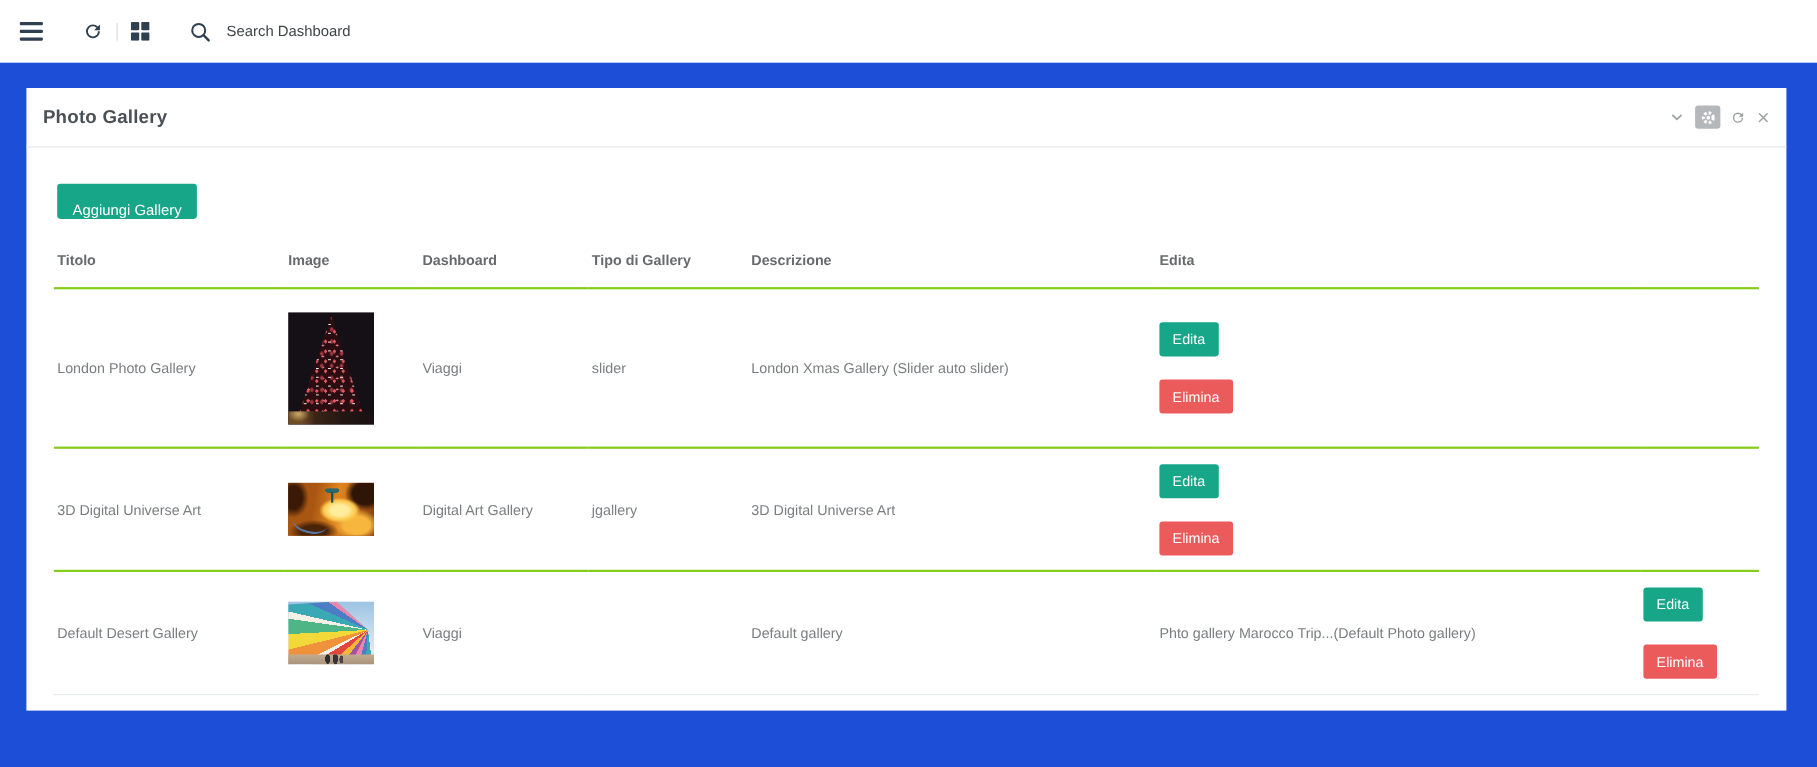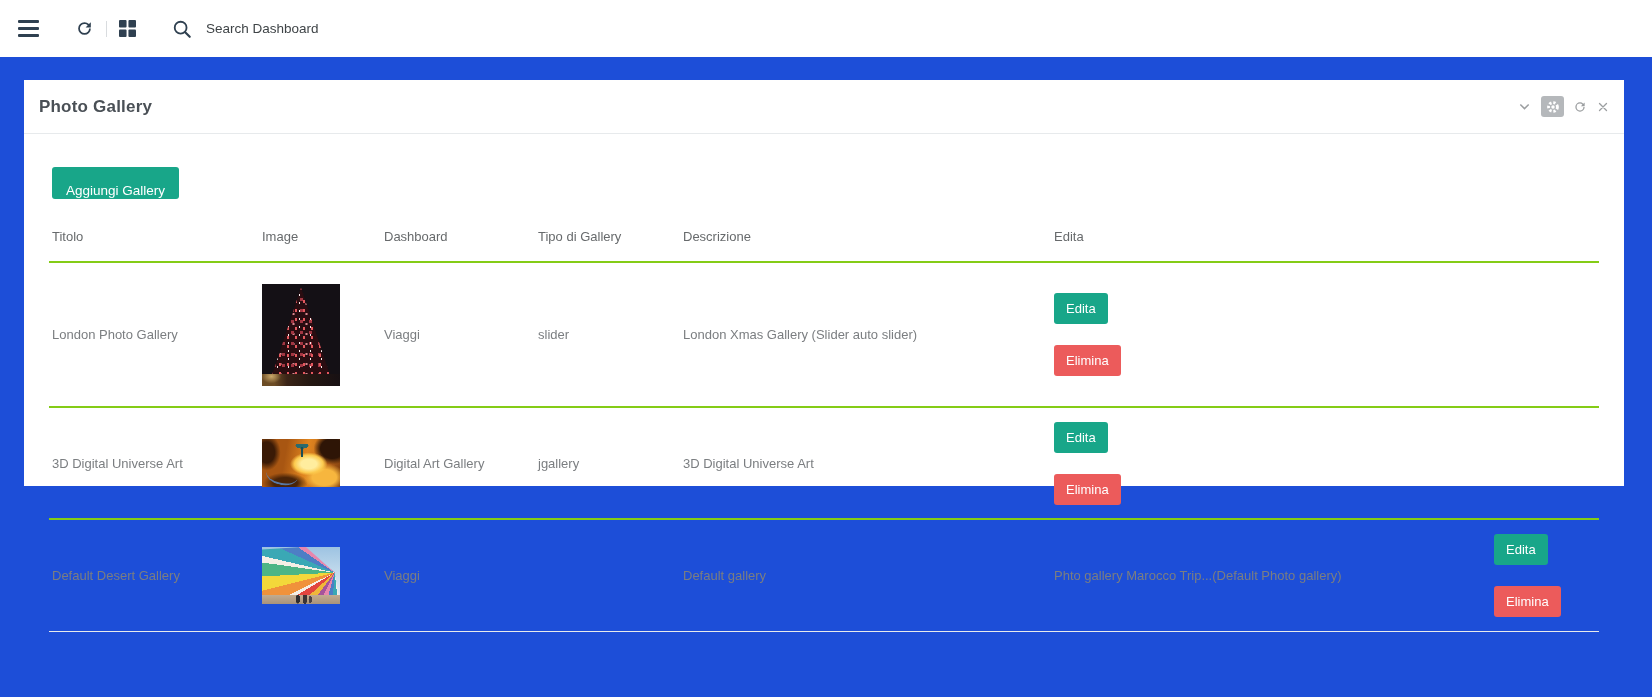--- a/index.html
+++ b/index.html
@@ -16,39 +16,39 @@
   .tb-icon { color:#2f4050; display:inline-flex; align-items:center; cursor:pointer; }
   .tb-refresh { margin-left:36px; }
   .tb-divider { width:1px; height:16px; background:#d9dcdf; margin:0 12px; }
   .tb-grid { }
   .tb-search-ico { margin-left:36px; color:#2f4050; }
   .tb-input { border:none; outline:none; background:transparent; margin-left:14px;
     font-family:inherit; font-size:13.5px; color:#3f4447; width:320px; }
   .tb-input::placeholder { color:#3f4447; opacity:1; }
 
   
-  .panel { position:absolute; left:24px; top:80px; width:1600px; height:406px;
+  .panel { position:absolute; left:24px; top:80px; width:1600px; height:566px;
     background:#ffffff; }
   .panel-head { height:54px; border-bottom:1px solid #e7eaec; display:flex;
     align-items:center; padding:0 14px 0 15px; }
   .panel-title { font-size:17px; font-weight:bold; color:#4a5056; letter-spacing:.2px; }
   .panel-tools { margin-left:auto; display:flex; align-items:center; gap:9px; color:#9b9ea0; }
   .tool { display:inline-flex; align-items:center; justify-content:center; cursor:pointer; }
   .tool-gear { width:23px; height:21px; background:#b5b8bb; border-radius:3px; }
   .panel-body { position:relative; height:511px; }
 
   .btn-add { position:absolute; left:28px; top:33px; height:32px; padding:16px 14px;
     background:#18a689; color:#fff; border:none; border-radius:3px;
     font-family:inherit; font-size:13.5px; cursor:pointer; }
 
   
   table.gal { position:absolute; left:25px; top:78px; width:1550px;
     border-collapse:collapse; table-layout:fixed; }
   .gal th { height:50px; text-align:left; vertical-align:middle; font-size:13px;
-    font-weight:normal; color:#676a6c; padding-left:3px; }
+    font-weight:bold; color:#676a6c; padding-left:3px; }
   .gal td { vertical-align:middle; font-size:13px; color:#7b7e81; padding-left:3px; }
   .gal tr.r1 td { height:145px; }
   .gal tr.r2 td, .gal tr.r3 td { height:112px; }
   .gal tbody tr td { border-top:2px solid #84cc16; }
   .gal tbody tr:last-child td { border-bottom:1px solid #e7eaec; }
 
   .btn { display:inline-block; border:none; border-radius:3px; color:#fff;
     font-family:inherit; font-size:13px; padding:8px 12px; cursor:pointer; }
   .btn-edita { background:#18a689; }
   .btn-elimina { background:#ec5b5b; }

